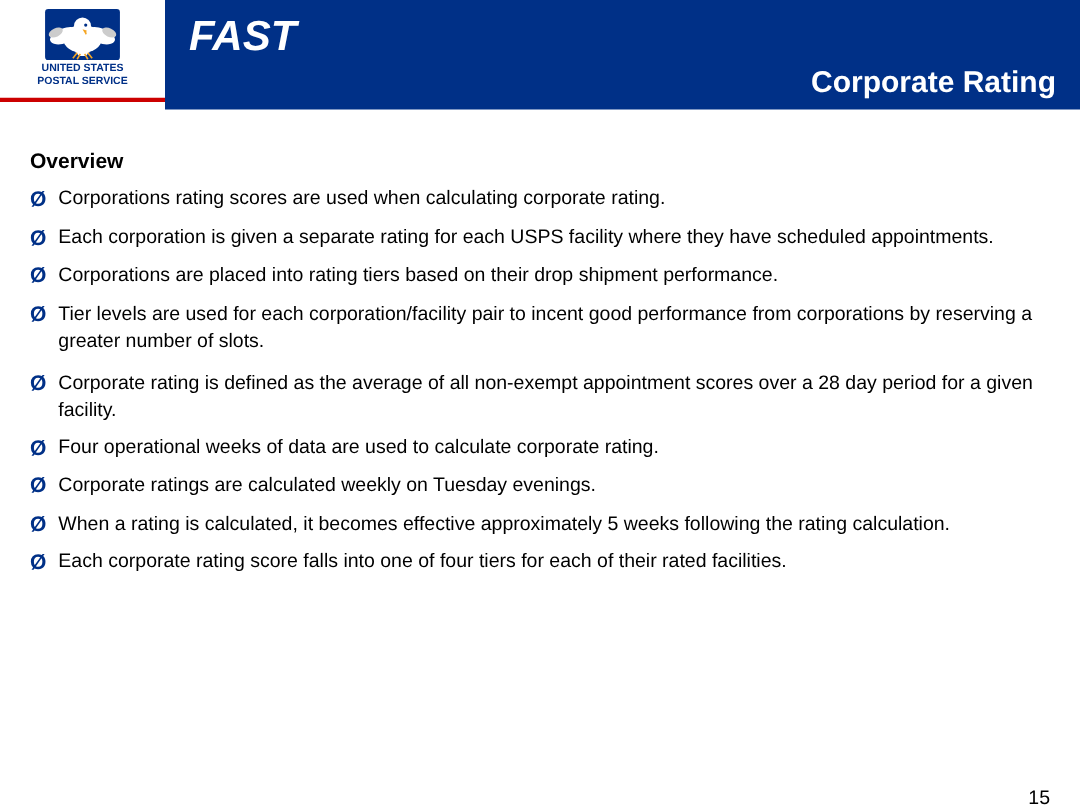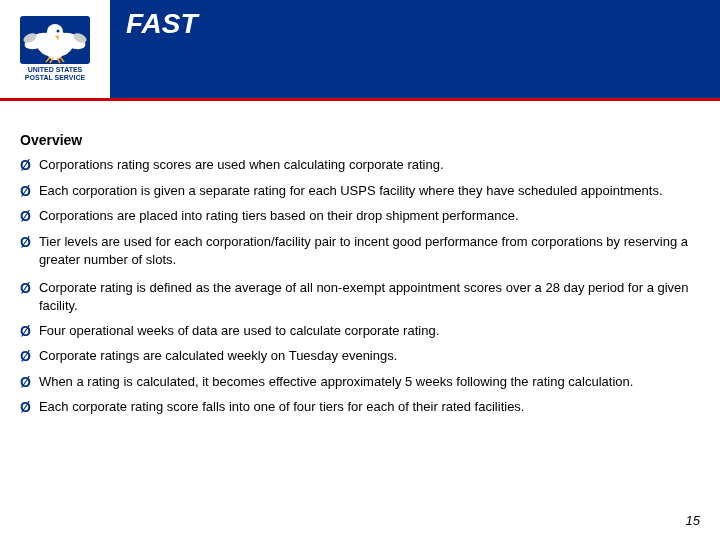--- a/index.html
+++ b/index.html
@@ -10,21 +10,21 @@
       font-family: Arial, sans-serif;
       font-size: 13px;
       color: #000000;
       overflow: hidden;
     }
 
     
     .header {
       display: flex;
       align-items: stretch;
-      height: 101px;
+      height: 68px;
       background: #ffffff;
       border-bottom: 3px solid #cc0000;
     }
 
     .logo-area {
       width: 110px;
       display: flex;
       flex-direction: column;
       align-items: center;
       justify-content: center;
@@ -108,25 +108,24 @@
       font-weight: bold;
       margin-top: 0px;
     }
 
     .bullet-text {
       flex: 1;
     }
 
     .page-number {
       position: absolute;
-      bottom: 12px;
+      bottom: 1px;
       right: 20px;
       font-size: 13px;
       color: #000000;
-      font-style: italic;
     }
   </style>
 </head>
 <body>
 
 <div class="header">
   <div class="logo-area">
 
     <svg class="usps-eagle" viewBox="0 0 70 48" xmlns="http://www.w3.org/2000/svg">
 
@@ -153,20 +152,21 @@
       <line x1="37" y1="42" x2="40" y2="47" stroke="#f5a623" stroke-width="1.5"></line>
       <line x1="40" y1="41" x2="44" y2="46" stroke="#f5a623" stroke-width="1.5"></line>
     </svg>
     <div class="usps-text">
       <div>UNITED STATES</div>
       <div>POSTAL SERVICE</div>
     </div>
   </div>
   <div class="header-right">
     <div class="fast-title">FAST</div>
+    <div class="corporate-rating-bar">Corporate Rating</div>
   </div>
 </div>
 
 <div class="content">
 
   <div class="section-title">Overview</div>
 
   <ul class="bullet-list">
     <li>
       <span class="bullet-arrow">Ø</span>

